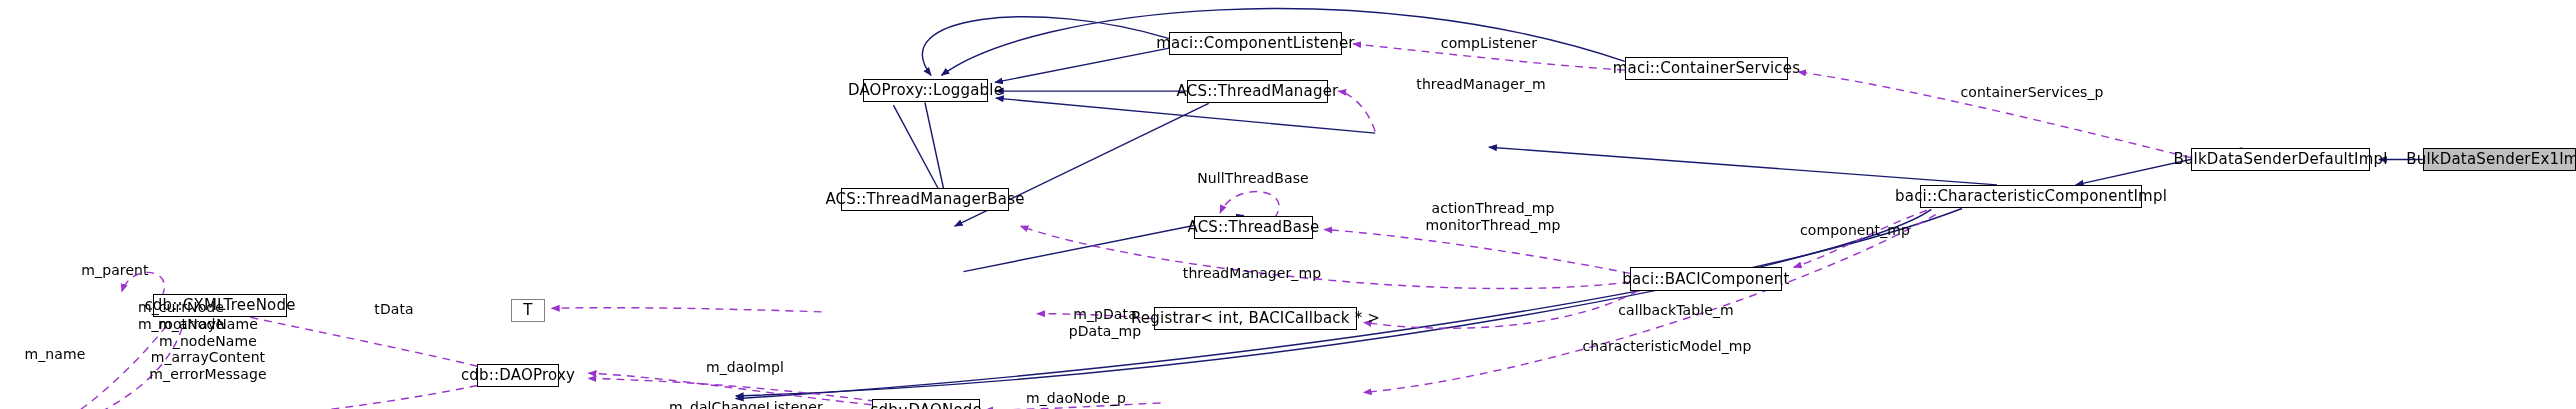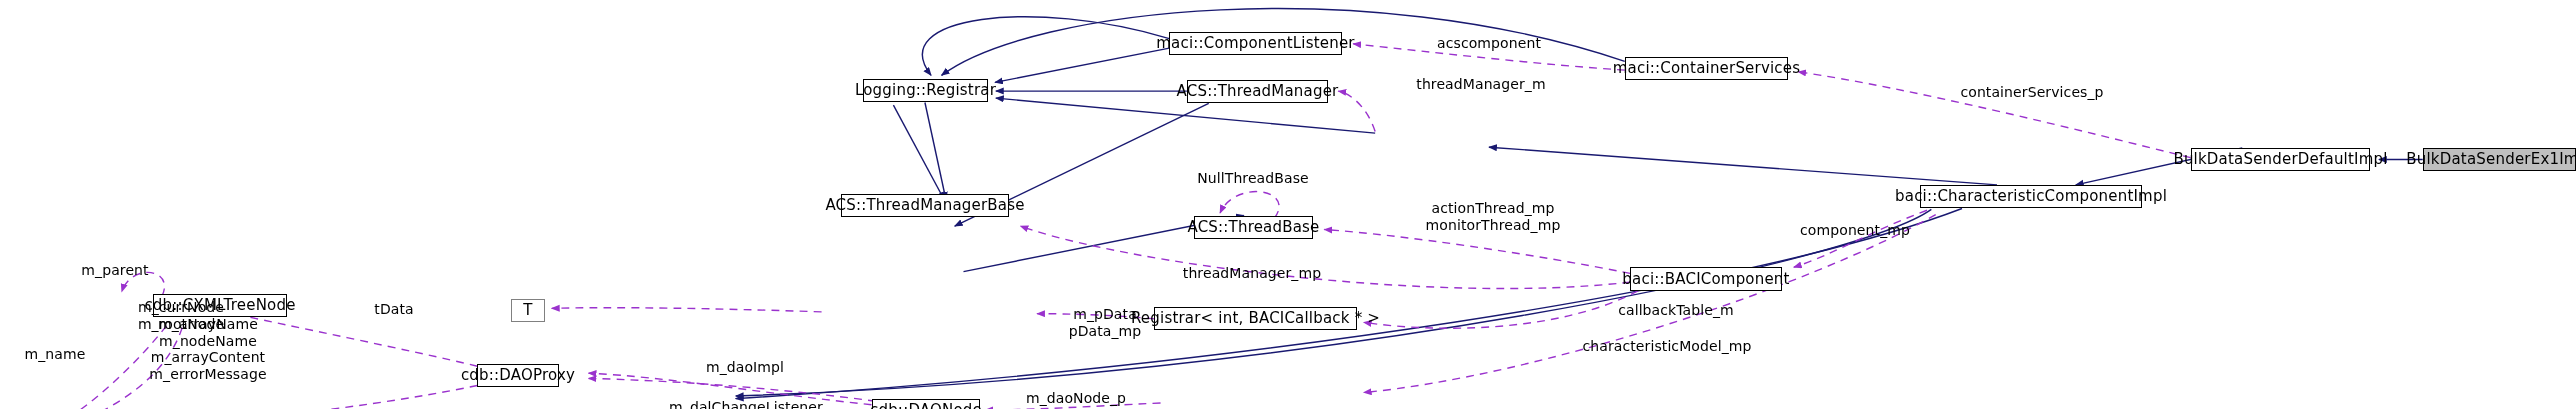--- a/index.html
+++ b/index.html
@@ -131,50 +131,50 @@
       <path d="M995,476 C900,490 820,506 757,507"></path>
 
       <path d="M545,440 C400,470 200,488 60,496"></path>
     </g>
   </svg>
 
   <div class="node" style="left:1169px;top:32px;width:173px;height:23px;">maci::ComponentListener</div>
 
   <div class="node" style="left:1625px;top:57px;width:163px;height:23px;">maci::ContainerServices</div>
 
-  <div class="node" style="left:863px;top:79px;width:125px;height:23px;">Logging::Registrar</div>
+  <div class="node" style="left:863px;top:79px;width:125px;height:23px;">DAOProxy::Loggable</div>
 
   <div class="node" style="left:1187px;top:80px;width:141px;height:23px;">ACS::ThreadManager</div>
 
 
   <div class="node" style="left:2191px;top:148px;width:179px;height:23px;">BulkDataSenderDefaultImpl</div>
 
   <div class="node gray" style="left:2423px;top:148px;width:153px;height:23px;">BulkDataSenderEx1Impl</div>
 
   <div class="node" style="left:1920px;top:185px;width:222px;height:23px;">baci::CharacteristicComponentImpl</div>
 
-  <div class="node" style="left:841px;top:194px;width:168px;height:23px;">ACS::ThreadManagerBase</div>
+  <div class="node" style="left:841px;top:188px;width:168px;height:23px;">ACS::ThreadManagerBase</div>
 
   <div class="node" style="left:1194px;top:216px;width:119px;height:23px;">ACS::ThreadBase</div>
 
   <div class="node" style="left:1630px;top:267px;width:152px;height:24px;">baci::BACIComponent</div>
 
   <div class="node" style="left:153px;top:294px;width:134px;height:23px;">cdb::CXMLTreeNode</div>
 
   <div class="node soft" style="left:511px;top:299px;width:34px;height:23px;">T</div>
 
 
   <div class="node" style="left:1154px;top:307px;width:203px;height:23px;">Registrar&lt; int, BACICallback * &gt;</div>
 
   <div class="node" style="left:477px;top:364px;width:82px;height:23px;">cdb::DAOProxy</div>
 
   <div class="node" style="left:872px;top:399px;width:108px;height:23px;">cdb::DAONode</div>
 
 
-  <div class="edgelabel center" style="left:1489px;top:35px;">acscomponent</div>
+  <div class="edgelabel center" style="left:1489px;top:35px;">compListener</div>
 
   <div class="edgelabel center" style="left:1481px;top:76px;">threadManager_m</div>
 
   <div class="edgelabel center" style="left:2032px;top:84px;">containerServices_p</div>
 
   <div class="edgelabel center" style="left:1253px;top:170px;">NullThreadBase</div>
 
   <div class="edgelabel center" style="left:1493px;top:200px;">actionThread_mp
 monitorThread_mp</div>
 

